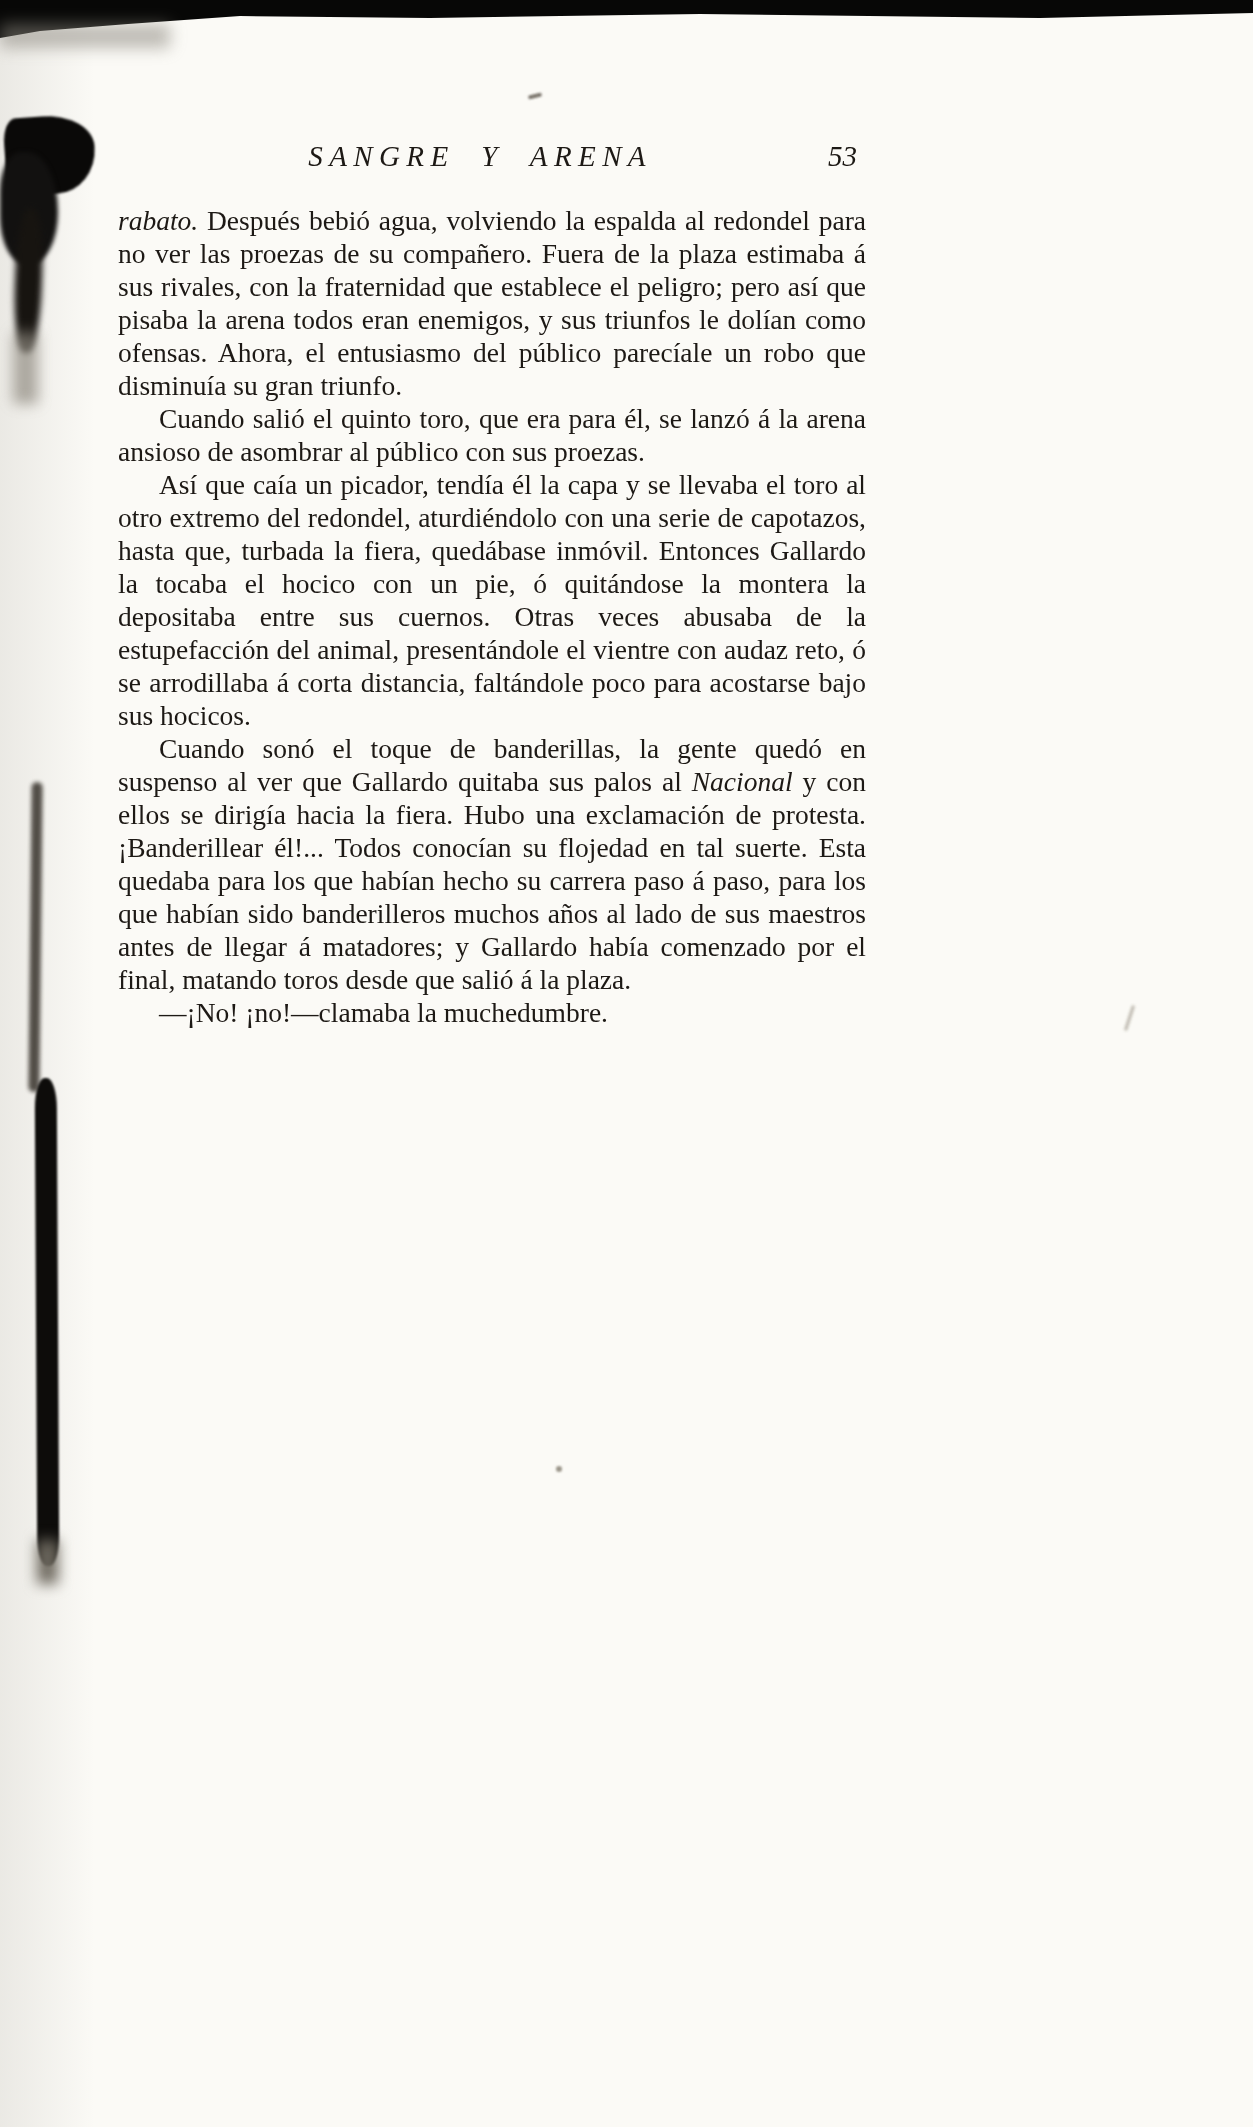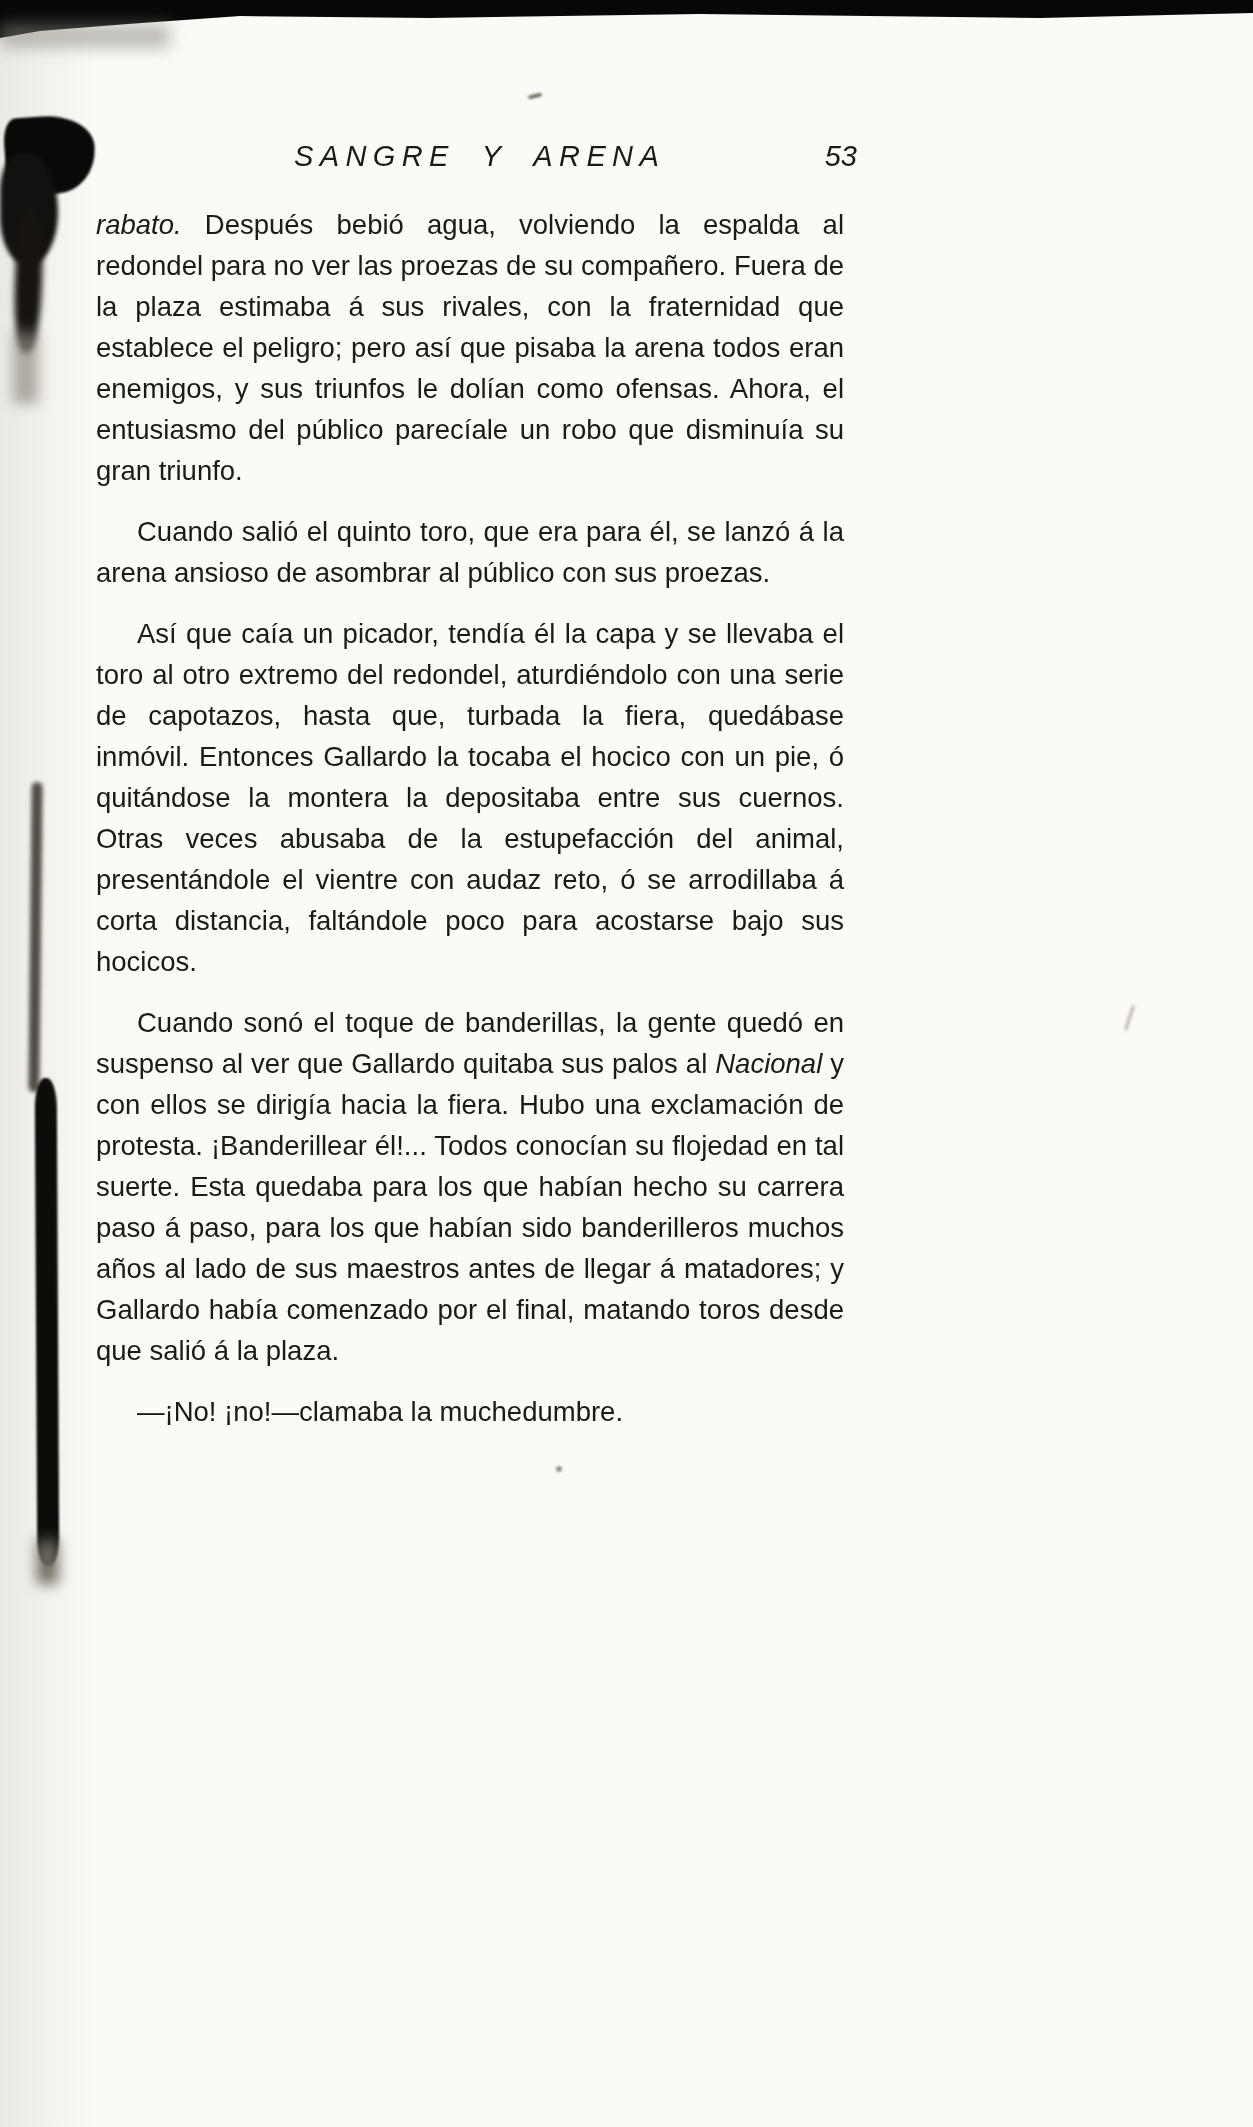--- a/index.html
+++ b/index.html
@@ -6,21 +6,21 @@
     margin: 0;
     padding: 0;
     background: #fbfaf6;
   }
   .page {
     position: relative;
     width: 1253px;
     height: 2127px;
     background: var(--paper, #fbfaf6);
     overflow: hidden;
-    font-family: Liberation Sans, sans-serif;
+    font-family: Liberation Serif, serif;
     color: var(--ink, #1d1915);
   }
   
   .running-header {
     position: absolute;
     top: 140px;
     left: 113px;
     width: 748px;
     height: 42px;
   }
@@ -40,28 +40,28 @@
     right: 4px;
     top: 0;
     font-style: italic;
     font-size: 29px;
     margin-left: 6px;
   }
   
   .text-block {
     position: absolute;
     top: 204px;
-    left: 96px;
+    left: 118px;
     width: 748px;
     text-align: justify;
     font-size: 27.5px;
-    line-height: 41px;
+    line-height: 33px;
   }
   .text-block p { margin: 0; }
-  .text-block p.indent { text-indent: 41px; margin-top: 20px; }
+  .text-block p.indent { text-indent: 41px; }
   .it { font-style: italic; }
   
   .artifact { position: absolute; pointer-events: none; }
   .top-bar {
     top: 0; left: 0; width: 1253px; height: 38px;
     background: #070706;
     clip-path: polygon(0 0, 1253px 0, 1253px 13px, 1040px 18px, 700px 14px, 430px 18px, 240px 16px, 128px 24px, 40px 31px, 0 38px);
     filter: blur(0.4px);
   }
   .top-bar-fuzz {

